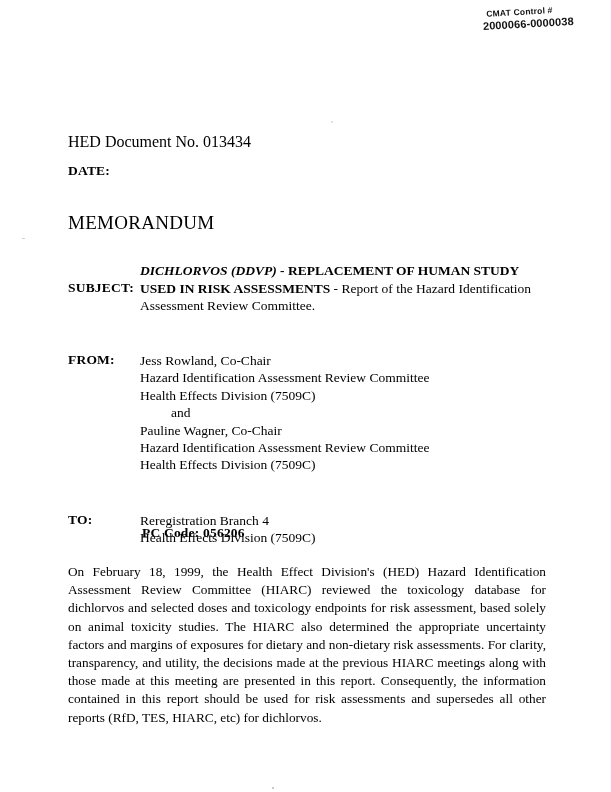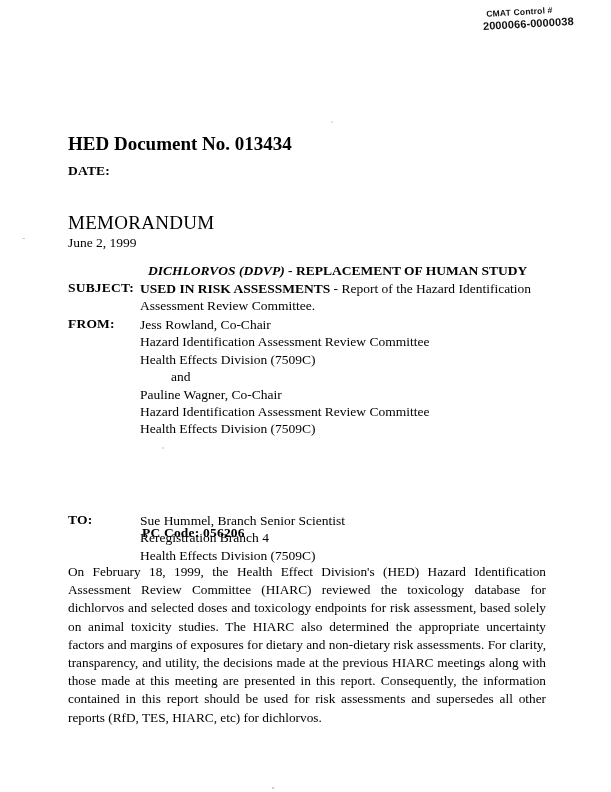--- a/index.html
+++ b/index.html
@@ -55,23 +55,22 @@
     position: absolute;
     left: 68px;
     top: 0;
     width: 478px;
   }
 
   .line-docno {
     position: absolute;
     top: 133px;
     left: 0;
-    font-size: 19px;
+    font-size: 16px;
     white-space: nowrap;
-    font-weight: bold;
   }
 
   .row-date {
     position: absolute;
     top: 163px;
     left: 0;
     width: 478px;
     font-size: 13.5px;
     flex-direction: column;
   }
@@ -97,29 +96,29 @@
     width: 72px;
     flex: 0 0 72px;
     font-weight: bold;
     letter-spacing: 0.2px;
   }
   .blk > .content {
     flex: 1 1 auto;
   }
 
   .blk-subject { top: 262px; align-items: center; }
-  .blk-from    { top: 316px; }
+  .blk-from    { top: 352px; }
   .blk-to      { top: 472px; margin-top: 40px; }
 
   .subject-text {
     line-height: 1.30;
     text-align: left;
   }
   .subject-text .b  { font-weight: bold; }
-  .subject-text .bi { font-weight: bold; font-style: italic; margin-left: 8px; }
+  .subject-text .bi { font-weight: bold; font-style: italic; }
 
   .stack {
     line-height: 1.29;
   }
   .stack div {
     white-space: nowrap;
   }
   .stack .indent-and {
     padding-left: 31px;
   }
@@ -167,21 +166,20 @@
     <span class="stamp-label">CMAT Control #</span>
     <span class="stamp-number">2000066-0000038</span>
   </div>
 
   <div class="doc">
 
     <div class="line-docno">HED Document No. 013434</div>
 
     <div class="row-date blk" style="position:absolute; top:163px;">
       <span class="lbl">DATE:</span>
-      <span class="content">June 2, 1999</span>
     </div>
 
     <div class="line-memorandum">MEMORANDUM</div>
 
     <div class="blk blk-subject">
       <span class="lbl">SUBJECT:</span>
       <span class="content subject-text"><span class="bi">DICHLORVOS (DDVP)</span> <span class="b">- REPLACEMENT OF HUMAN STUDY USED IN RISK ASSESSMENTS</span> <span>- Report of the Hazard Identification Assessment Review Committee.</span></span>
     </div>
 
     <div class="blk blk-from">
@@ -193,21 +191,20 @@
         <div class="indent-and">and</div>
         <div>Pauline Wagner, Co-Chair</div>
         <div>Hazard Identification Assessment Review Committee</div>
         <div>Health Effects Division (7509C)</div>
       </span>
     </div>
 
     <div class="blk blk-to">
       <span class="lbl">TO:</span>
       <span class="content stack">
-        <div>Sue Hummel, Branch Senior Scientist</div>
         <div>Reregistration Branch 4</div>
         <div>Health Effects Division (7509C)</div>
       </span>
     </div>
 
     <div class="pc-code">PC Code: 056206</div>
 
     <div class="body-para"><span>On February 18, 1999, the Health Effect Division's (HED) Hazard Identification Assessment Review Committee (HIARC) reviewed the toxicology database for dichlorvos and selected doses and toxicology endpoints for risk assessment, based solely on </span><span class="b">animal toxicity studies</span><span>. The HIARC also determined the appropriate uncertainty factors and margins of exposures for dietary and non-dietary risk assessments. </span><span class="b">For clarity, transparency, and utility, the decisions made at the previous HIARC meetings along with those made at this meeting are presented in this report. Consequently, the information contained in this report should be used for risk assessments and supersedes all other reports (RfD, TES, HIARC, etc) for dichlorvos.</span></div>
 
   </div>

